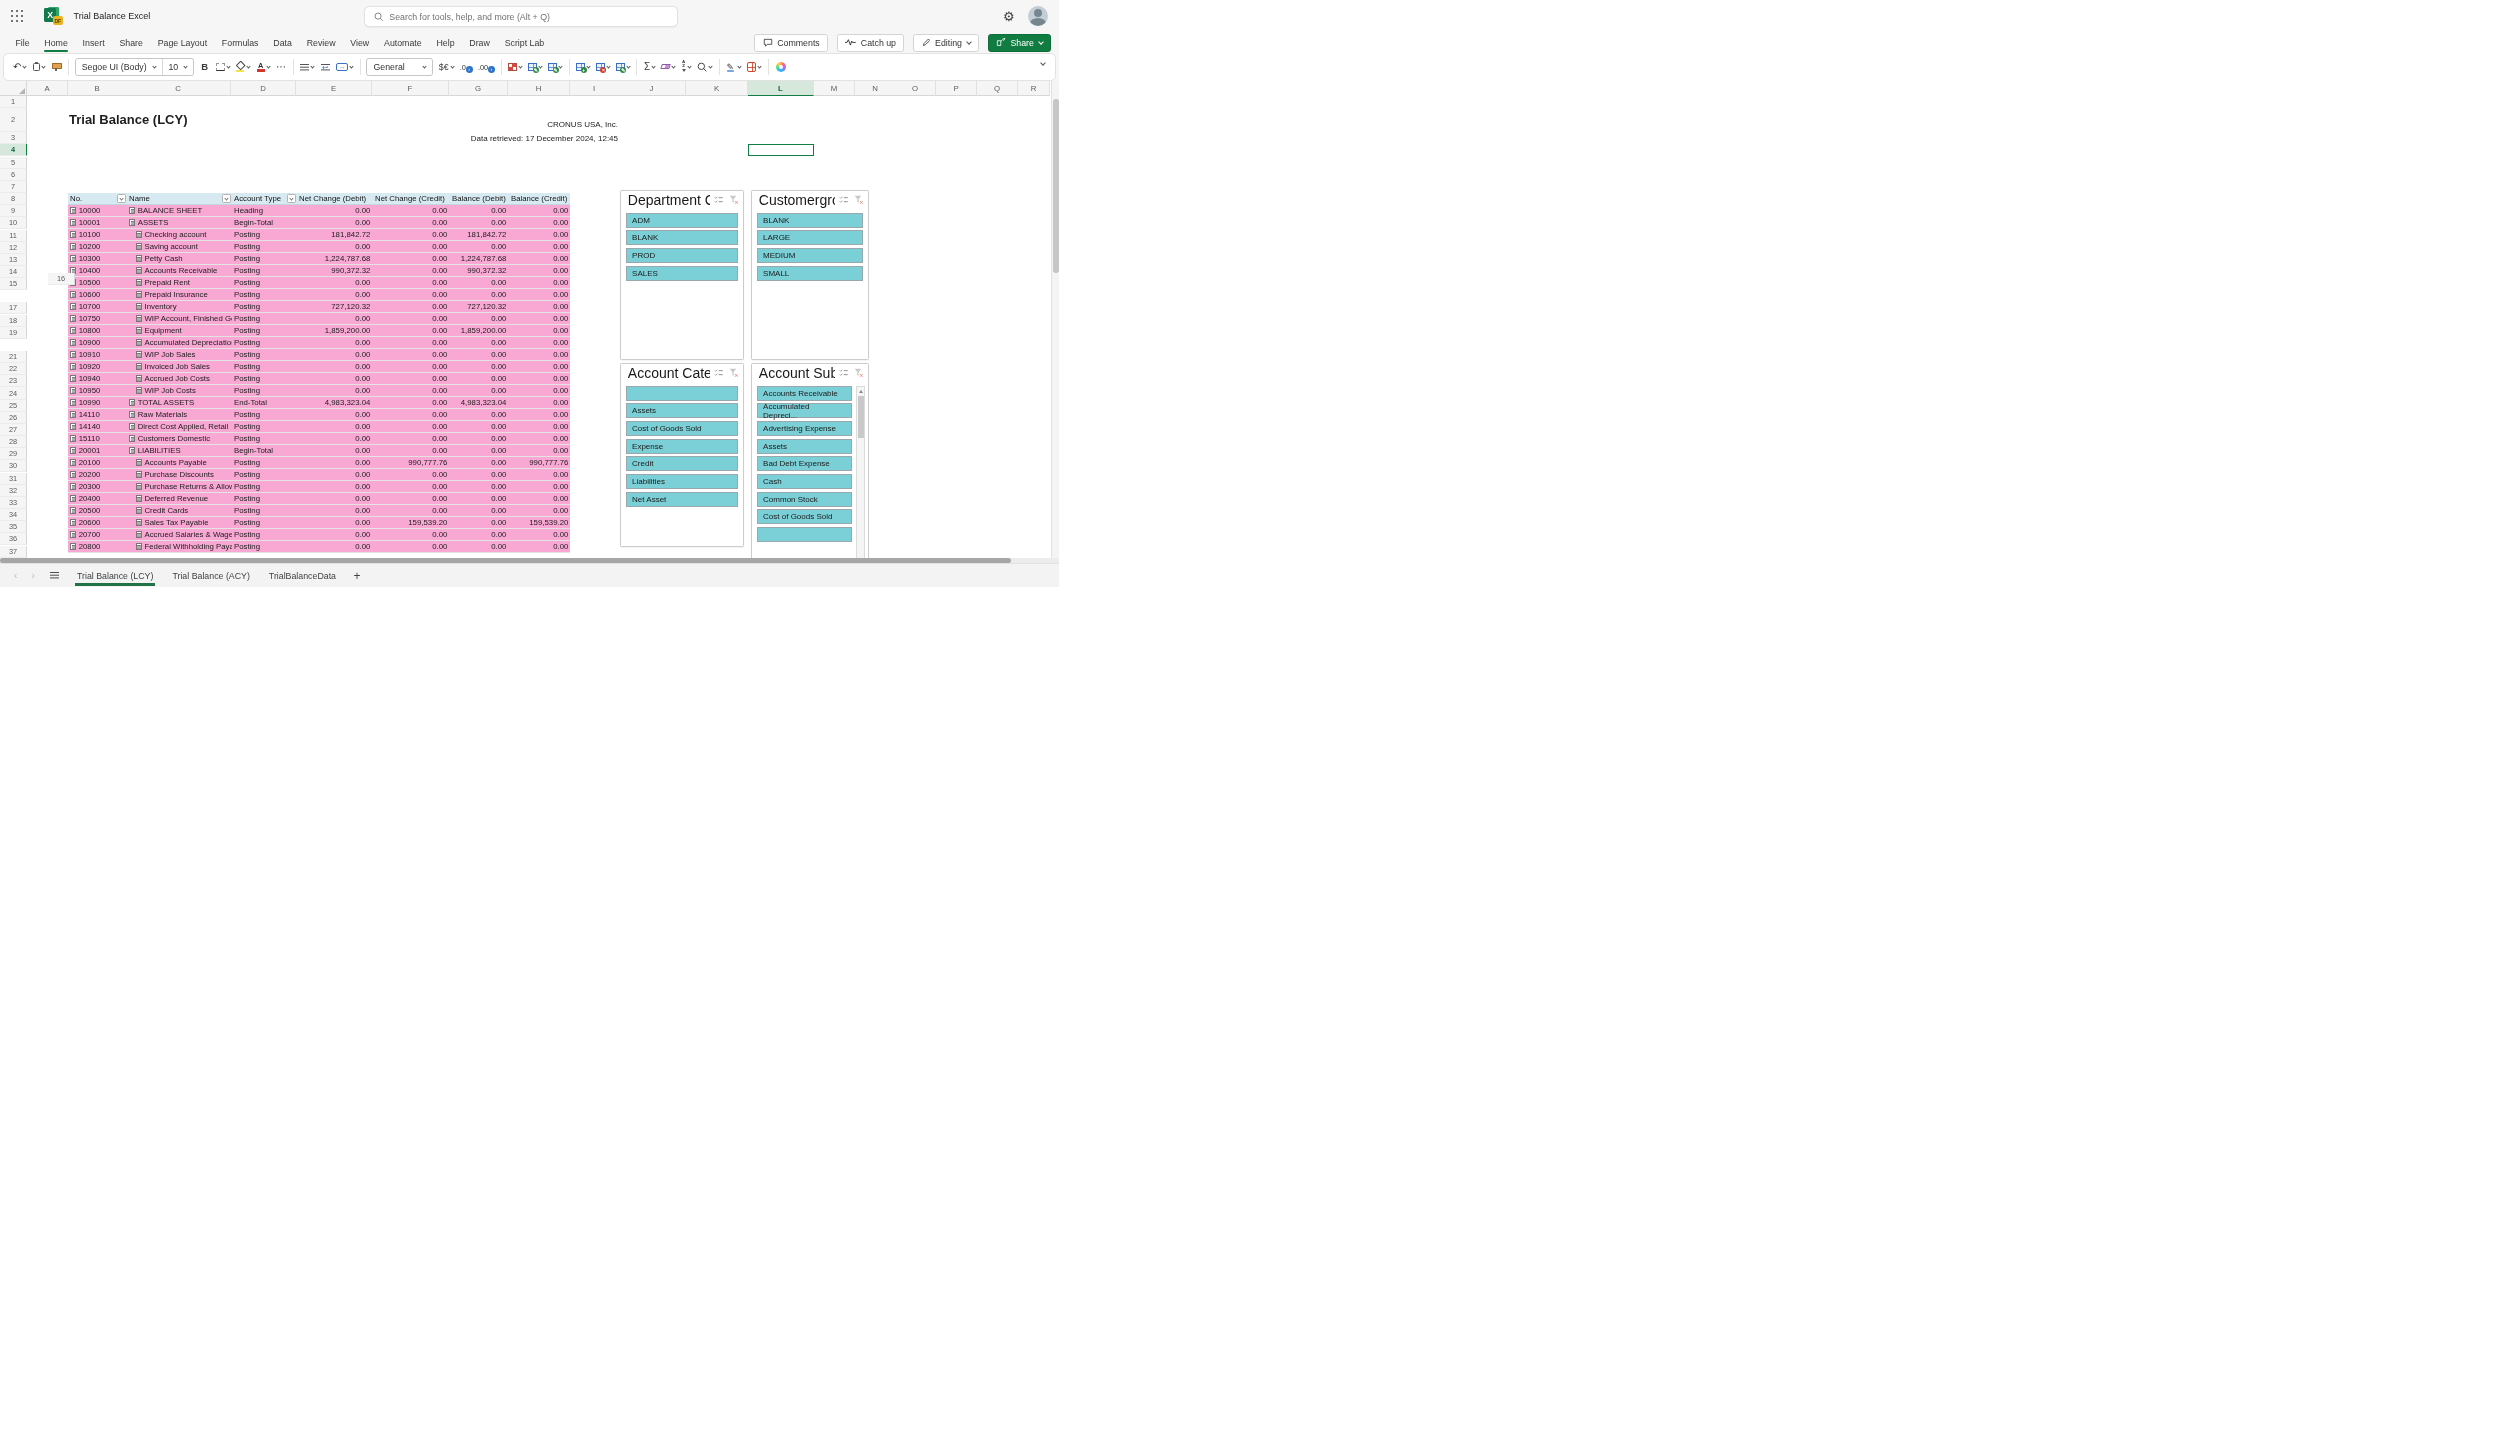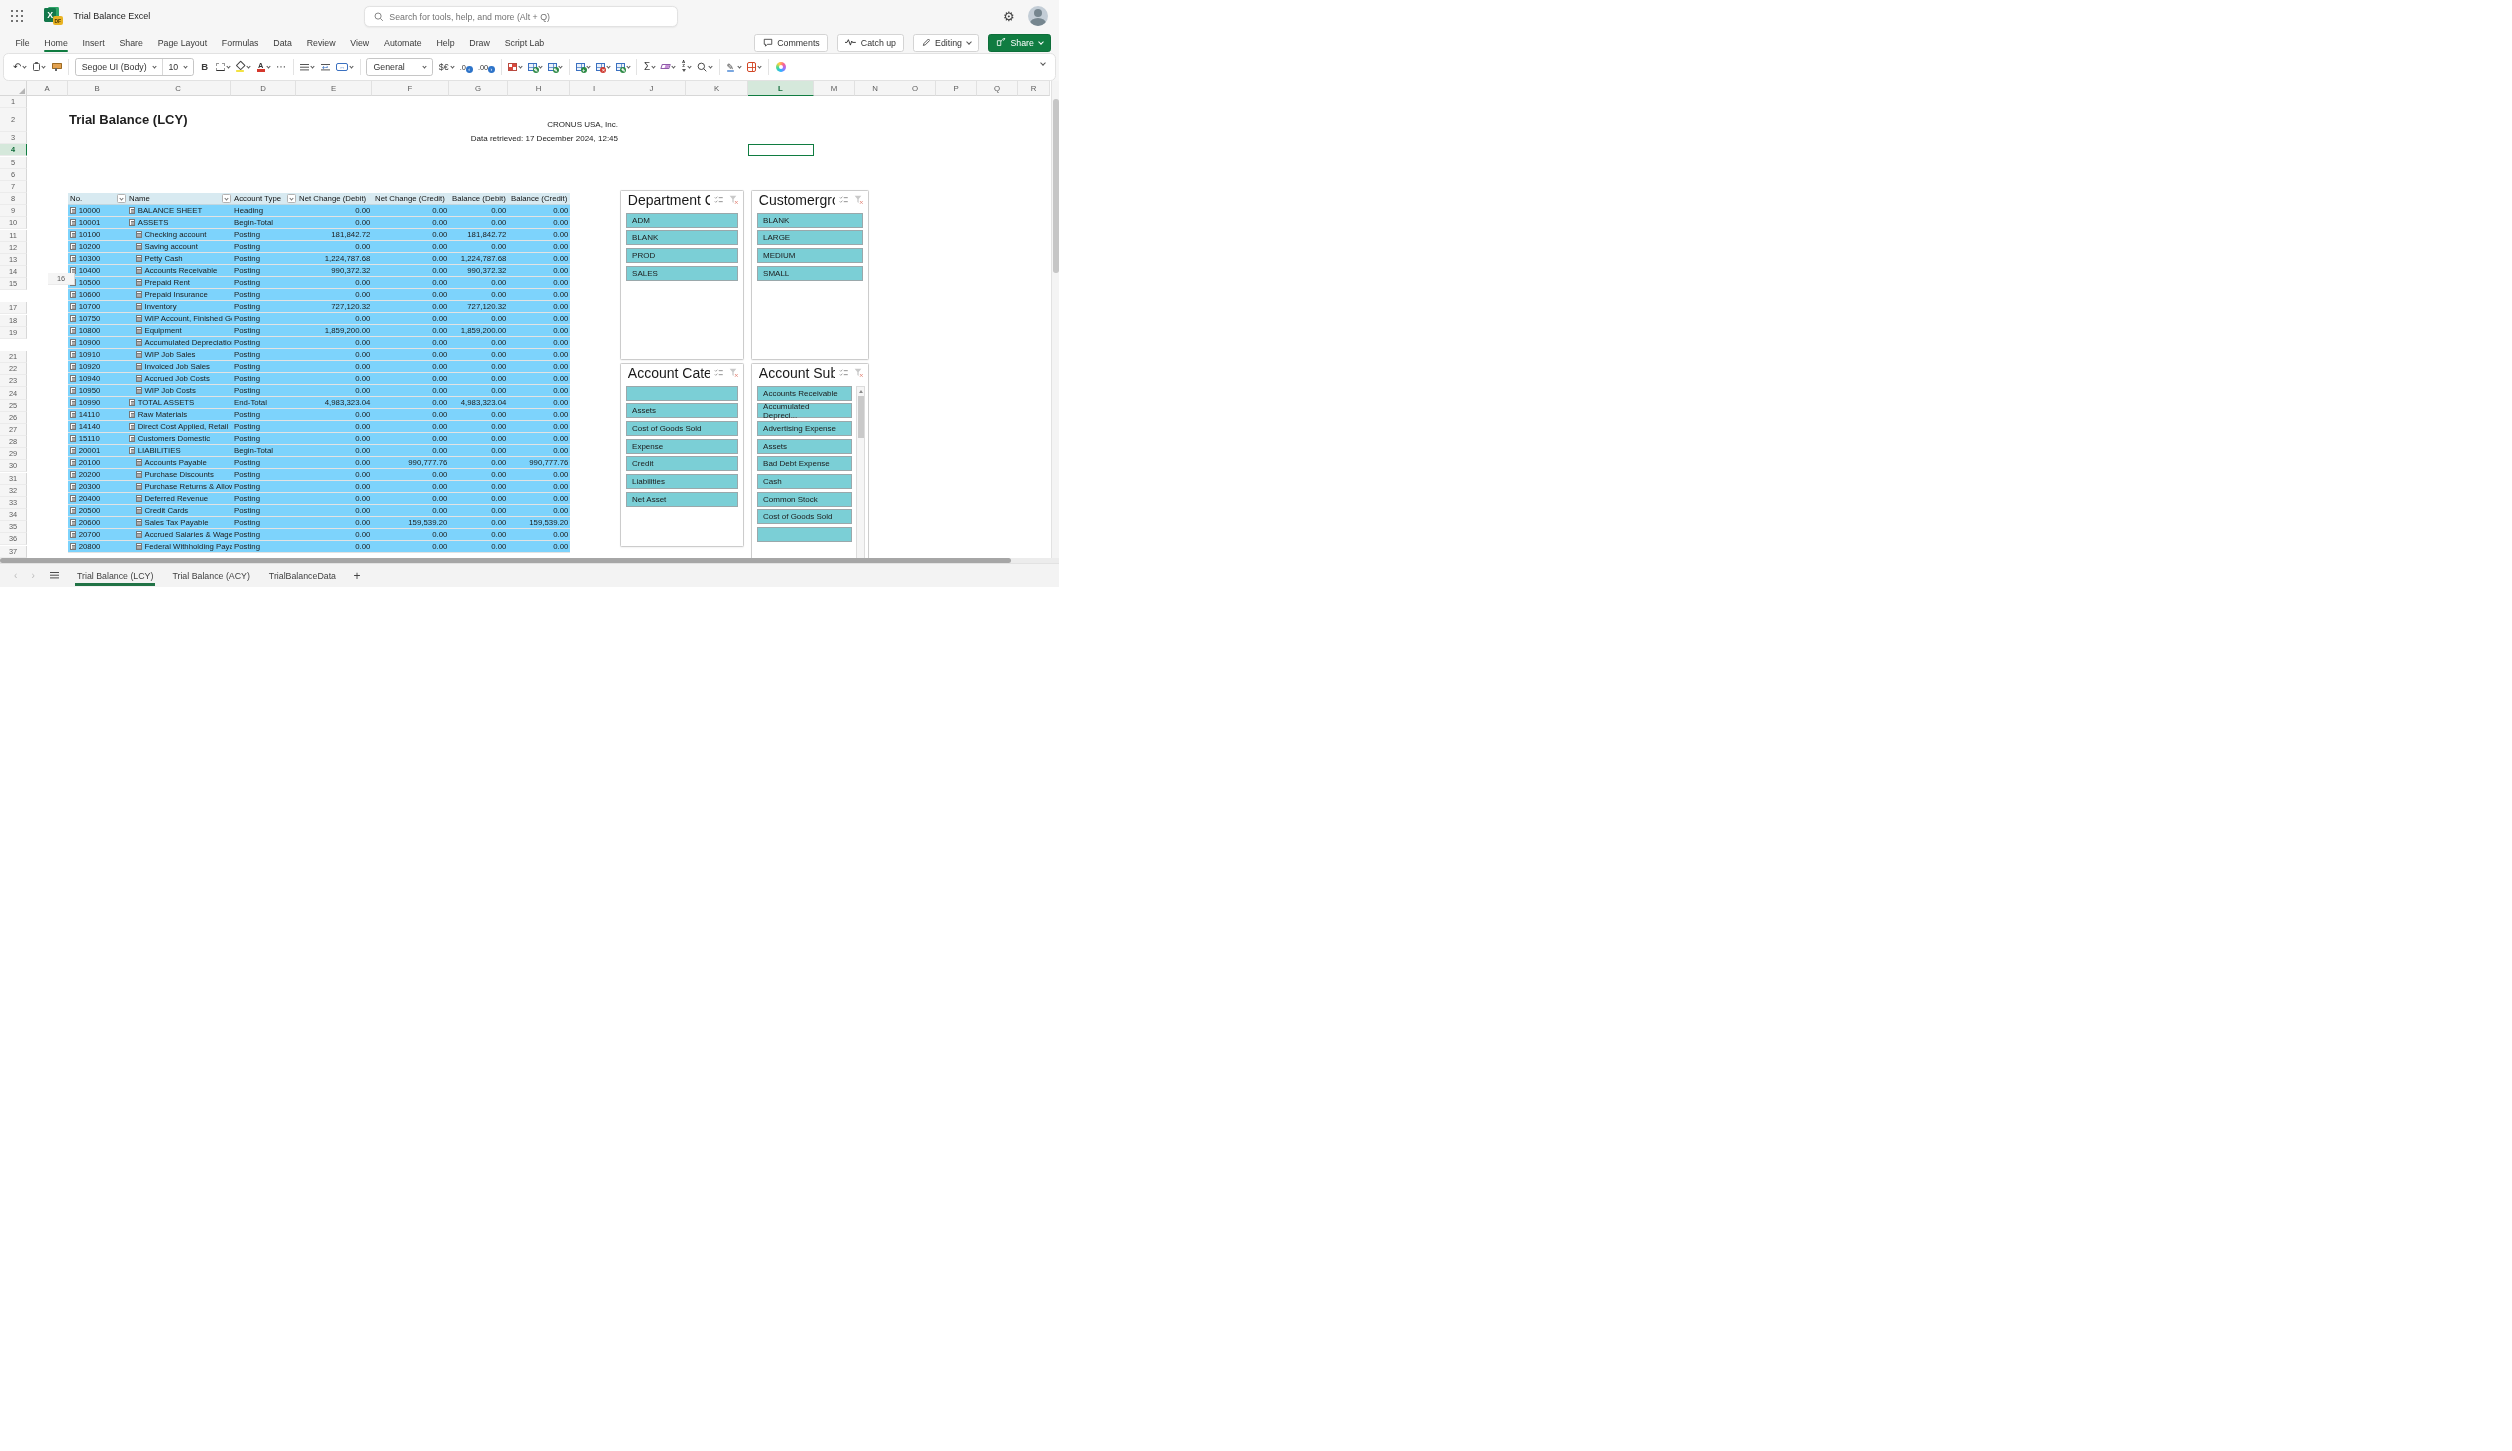--- a/index.html
+++ b/index.html
@@ -98,21 +98,21 @@
   .rowh.sel { background:#d5e8db; color:#0e6a38; border-right:1.7px solid #107c41; font-weight:bold; }
   .cellsel { position:absolute; border:1.1px solid #107c41; z-index:1; }
   .sheet-title { position:absolute; left:69px; top:31px; font-size:13px; font-weight:bold; color:#1e1e1e; white-space:nowrap; }
   .r-align { position:absolute; text-align:right; font-size:8px; color:#222; white-space:nowrap; }
 
   .ttable { position:absolute; left:68px; top:112px; width:502px; }
   .thead, .trow { display:grid; grid-template-columns:59px 105px 65px 76px 77px 59px 62px; height:12px; }
   .thead { background:#d8eaf1; border-bottom:0.7px solid #c2d7e0; font-size:7.8px; color:#141414; }
   .hc { display:flex; align-items:center; padding:0 2px; position:relative; white-space:nowrap; }
   .fbtn { position:absolute; right:1.4px; top:1.4px; width:8.8px; height:8.8px; background:#fff; border:0.7px solid #b3b3b3; border-radius:1.4px; display:flex; align-items:center; justify-content:center; cursor:pointer; }
-  .trow { border-bottom:0.7px solid #e3e3e3; font-size:7.8px; color:#1c1c1c; background:#7dd3fc; }
+  .trow { border-bottom:0.7px solid #e3e3e3; font-size:7.8px; color:#1c1c1c; background:#f9a8d4; }
   .tc { display:flex; align-items:center; padding:0 2px; white-space:nowrap; overflow:hidden; }
   .tc.num { justify-content:flex-end; padding-right:2.7px; }
   .rec { flex:none; width:6px; height:7.4px; border:0.7px solid #787878; margin-right:2.7px; position:relative; background:#fff; }
   .rec::before { content:""; position:absolute; left:0.7px; top:1.4px; width:3.4px; height:0.7px; background:#787878; box-shadow:0 1.4px 0 #787878, 0 2.7px 0 #787878; }
   .tc.ind { padding-left:8.8px; }
 
   
   .slicer { position:absolute; background:#fff; border:0.7px solid #cccccc; border-radius:1.4px; box-shadow:0 0.7px 1.4px rgba(0,0,0,.05); z-index:4; }
   .slicer-h { height:18px; display:flex; align-items:center; padding:0 3.4px 0 6.8px; gap:2.7px; }
   .slicer-title { font-size:14px; color:#191919; flex:1; white-space:nowrap; overflow:hidden; }

